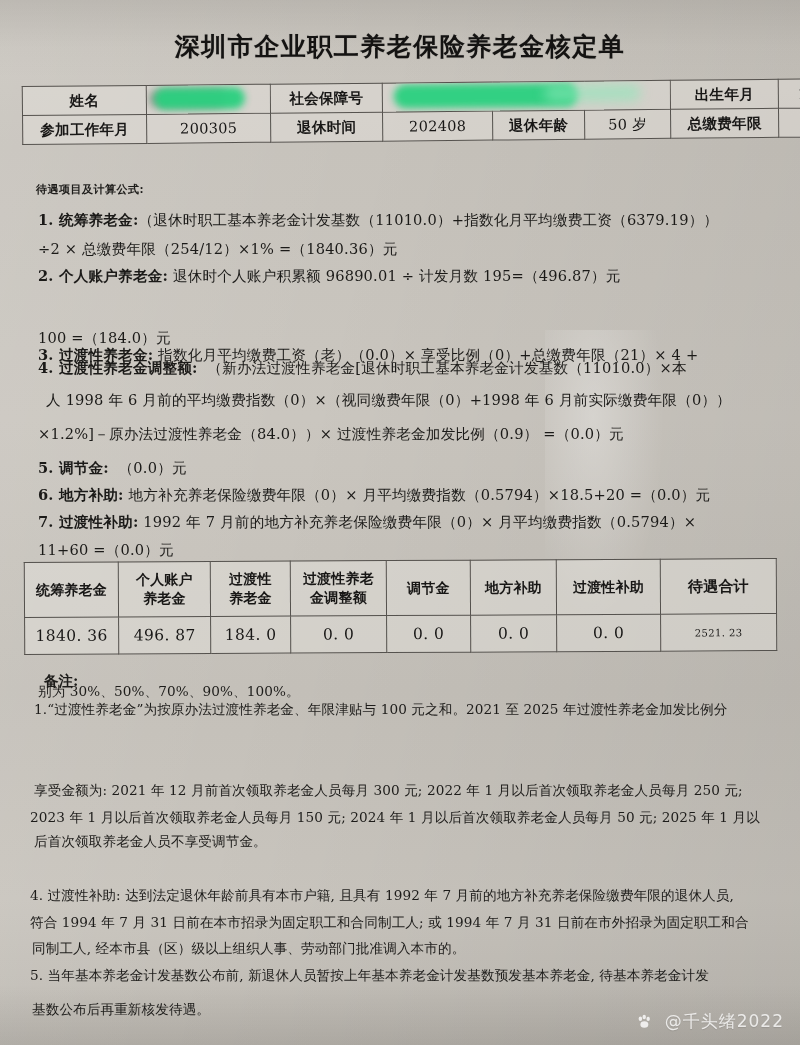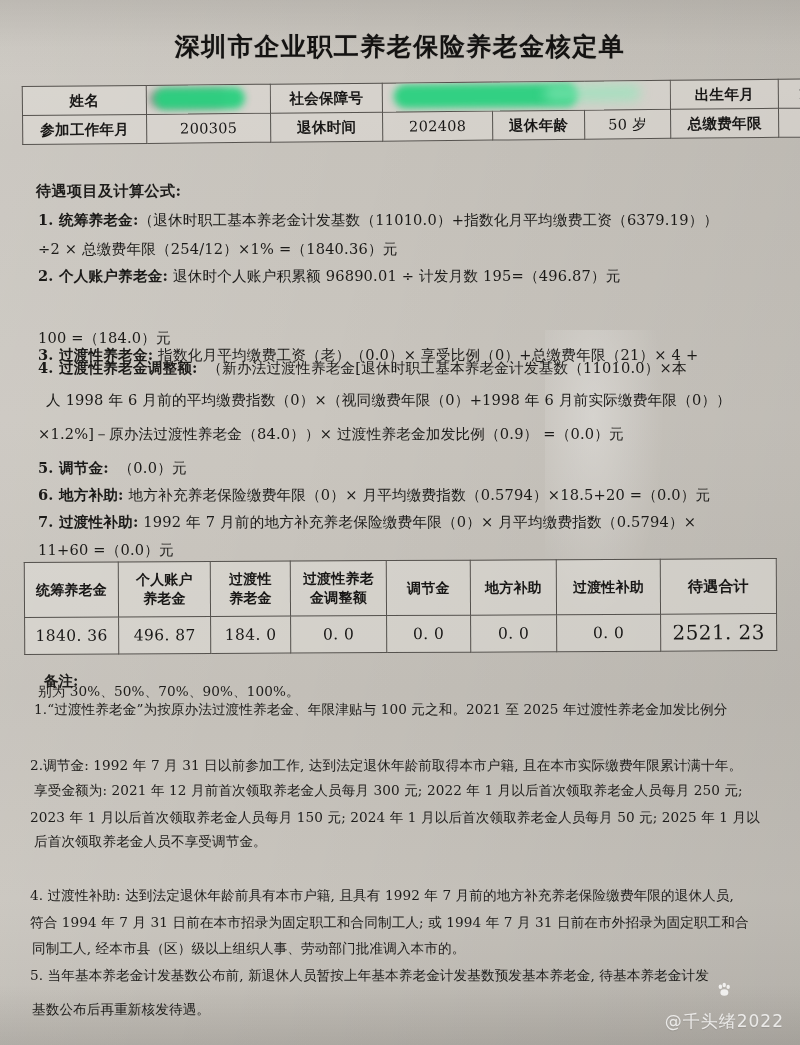--- a/index.html
+++ b/index.html
@@ -103,21 +103,21 @@
   }
   .redact-mark.m1 { left: 6%;  top: 8%;  width: 74%; height: 78%; }
   .redact-mark.m2 { left: 2%;  top: 18%; width: 62%; height: 58%; background:#7f7d78; filter: blur(5px); opacity:0.75; }
   .redact-mark.m3 { left: 4%;  top: 4%;  width: 64%; height: 86%; }
   .redact-mark.m4 { left: 56%; top: 10%; width: 34%; height: 60%; background:#8de8b9; filter: blur(6px); opacity:0.6; }
 
   
   .section-head {
     position: absolute;
     left: 36px;
-    font-size: 15px;
+    font-size: 11px;
     font-weight: bold;
     letter-spacing: 0.5px;
   }
   .f-line {
     position: absolute;
     left: 38px;
     width: 740px;
     font-size: 14.6px;
     line-height: 19px;
     letter-spacing: 0.2px;
@@ -152,21 +152,21 @@
     letter-spacing: 0.2px;
   }
   .sum-table td {
     height: 34px;
     font-size: 15.5px;
     font-weight: normal;
     letter-spacing: 0.4px;
     margin-top: 39px;
   }
   .sum-table th.total-h { font-size: 15px; }
-  .sum-table td.total-v { font-size: 20px; }
+  .sum-table td.total-v { font-size: 10px; }
 
   
   .notes-head {
     position: absolute;
     left: 44px;
     top: 672px;
     font-size: 14.5px;
     font-weight: bold;
   }
   .n-line {
@@ -186,21 +186,20 @@
     right: 16px;
     bottom: 12px;
     display: flex;
     align-items: center;
     gap: 12px;
     color: rgba(255,255,255,0.78);
     font-size: 17px;
     letter-spacing: 1px;
     font-family: "DejaVu Sans", "Liberation Sans", sans-serif;
     text-shadow: 0 1px 1px rgba(0,0,0,0.10);
-    flex-direction: column;
   }
   .watermark .paw {
     display: inline-block;
     width: 17px;
     height: 17px;
     line-height: 17px;
   }
 </style>
 </head>
 <body>
@@ -329,21 +328,20 @@
       <td>0. 0</td>
       <td class="total-v">2521. 23</td>
     </tr>
   </tbody>
     </table>
 
   <div class="notes-head">备注:</div>
 
   <div class="n-line" style="top:700px; left:34px;">1.“过渡性养老金”为按原办法过渡性养老金、年限津贴与 100 元之和。2021 至 2025 年过渡性养老金加发比例分</div>
   <div class="n-line" style="top:682px; left:38px;">别为 30%、50%、70%、90%、100%。</div>
-  <div class="n-line" style="top:756px; left:30px;">2.调节金: 1992 年 7 月 31 日以前参加工作, 达到法定退休年龄前取得本市户籍, 且在本市实际缴费年限累计满十年。</div>
   <div class="n-line" style="top:781px; left:34px;">享受金额为: 2021 年 12 月前首次领取养老金人员每月 300 元; 2022 年 1 月以后首次领取养老金人员每月 250 元;</div>
   <div class="n-line" style="top:808px; left:30px;">2023 年 1 月以后首次领取养老金人员每月 150 元; 2024 年 1 月以后首次领取养老金人员每月 50 元; 2025 年 1 月以</div>
   <div class="n-line" style="top:833px; left:34px;font-family:Liberation Serif, serif;">后首次领取养老金人员不享受调节金。</div>
   <div class="n-line" style="top:886px; left:30px;">4. 过渡性补助: 达到法定退休年龄前具有本市户籍, 且具有 1992 年 7 月前的地方补充养老保险缴费年限的退休人员,</div>
   <div class="n-line" style="top:913px; left:30px;">符合 1994 年 7 月 31 日前在本市招录为固定职工和合同制工人; 或 1994 年 7 月 31 日前在市外招录为固定职工和合</div>
   <div class="n-line" style="top:939px; left:32px;">同制工人, 经本市县（区）级以上组织人事、劳动部门批准调入本市的。</div>
   <div class="n-line" style="top:966px; left:30px;">5. 当年基本养老金计发基数公布前, 新退休人员暂按上年基本养老金计发基数预发基本养老金, 待基本养老金计发</div>
   <div class="n-line" style="top:992px; left:32px;margin-top:8px;">基数公布后再重新核发待遇。</div>
 
   <div class="watermark">

